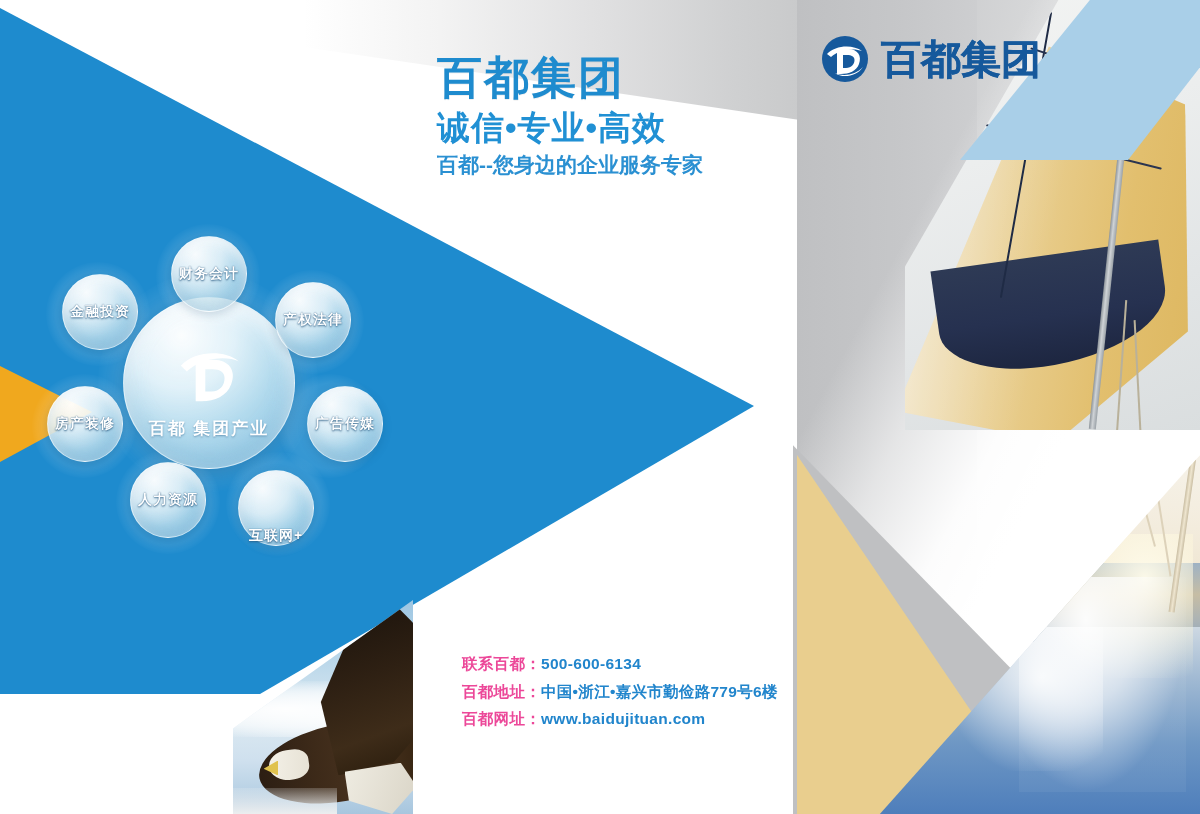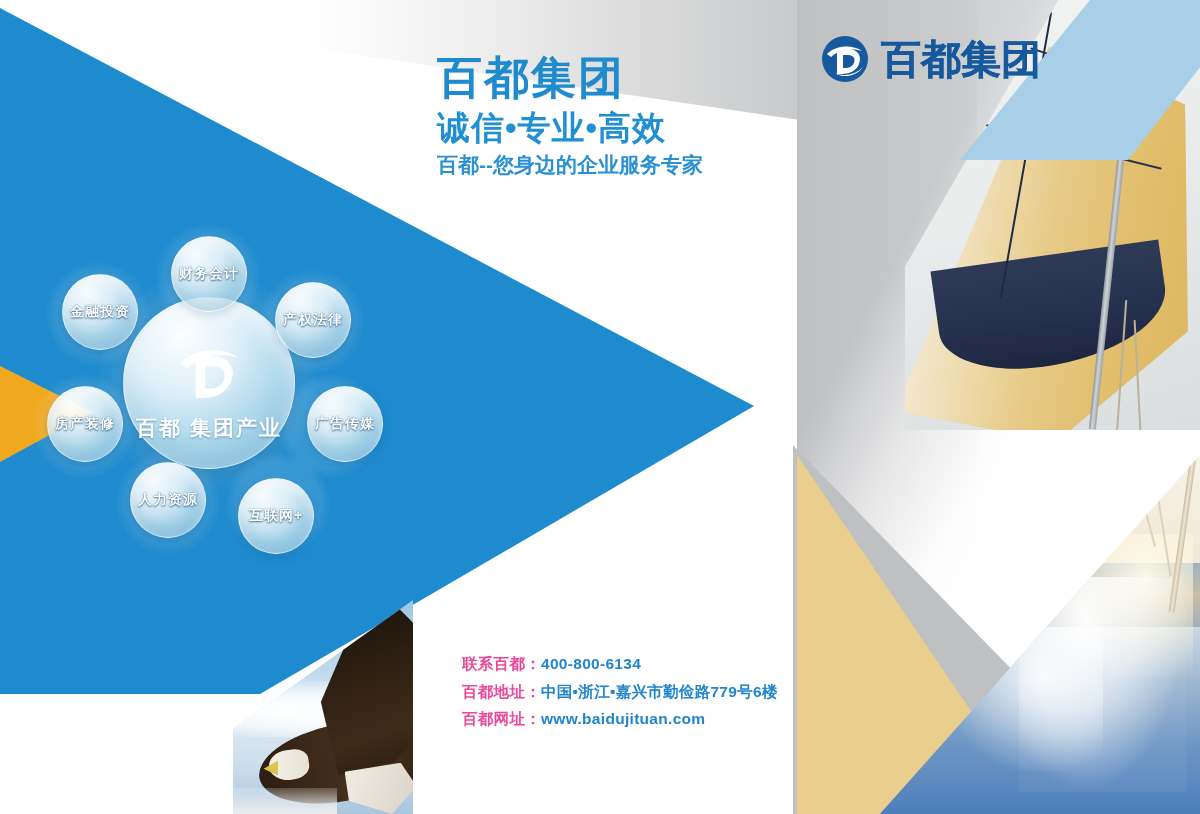--- a/index.html
+++ b/index.html
@@ -253,21 +253,21 @@
     left:85px;top:75px;width:170px;height:170px;
     background:
       radial-gradient(circle at 34% 22%, rgba(255,255,255,.98) 0%, rgba(240,249,252,.92) 30%, rgba(208,234,243,.80) 58%, rgba(175,213,231,.62) 100%);
     box-shadow:inset 0 -10px 22px rgba(110,165,200,.35),
                inset 0 10px 20px rgba(255,255,255,.9),
                0 5px 18px rgba(10,60,100,.22);
     flex-direction:column;
   }
   .bub.center .c-logo{width:74px;height:74px;margin-top:12px;}
   .bub.center span.c-text{
-    margin-top:4px;font-size:21px;letter-spacing:2px;
+    margin-top:4px;font-size:17px;letter-spacing:2px;
     text-shadow:0 1px 2px rgba(60,110,150,.6);
   }
 
   .contact{
     position:absolute;left:462px;top:650px;z-index:20;
   }
   .contact div{
     font-size:15.5px;font-weight:bold;color:#2185cc;line-height:1.78;letter-spacing:.3px;
     white-space:nowrap;
   }
@@ -372,40 +372,40 @@
     </div>
 
     <div class="bub" style="left:237px;top:60px;width:74px;height:74px;">
       <span>产权法律</span>
     </div>
 
     <div class="bub" style="left:269px;top:164px;width:74px;height:74px;">
       <span>广告传媒</span>
     </div>
 
-    <div class="bub" style="left:200px;top:256px;width:74px;height:74px;">
+    <div class="bub" style="left:200px;top:248px;width:74px;height:74px;align-items:flex-end;">
       <span>互联网+</span>
     </div>
 
     <div class="bub" style="left:92px;top:240px;width:74px;height:74px;text-align:right;">
       <span>人力资源</span>
     </div>
 
     <div class="bub" style="left:9px;top:164px;width:74px;height:74px;">
       <span>房产装修</span>
     </div>
 
     <div class="bub" style="left:24px;top:52px;width:74px;height:74px;">
       <span>金融投资</span>
     </div>
   </div>
 
   <div class="contact">
     <div>
-      <span class="lbl">联系百都：</span><span>400-800-6134</span>
+      <span class="lbl">联系百都：</span><span>500-600-6134</span>
     </div>
     <div>
       <span class="lbl">百都地址：</span><span>中国•浙江•嘉兴市勤俭路779号6楼</span>
     </div>
     <div>
       <span class="lbl">百都网址：</span><span>www.baidujituan.com</span>
     </div>
   </div>
 
 </div>

